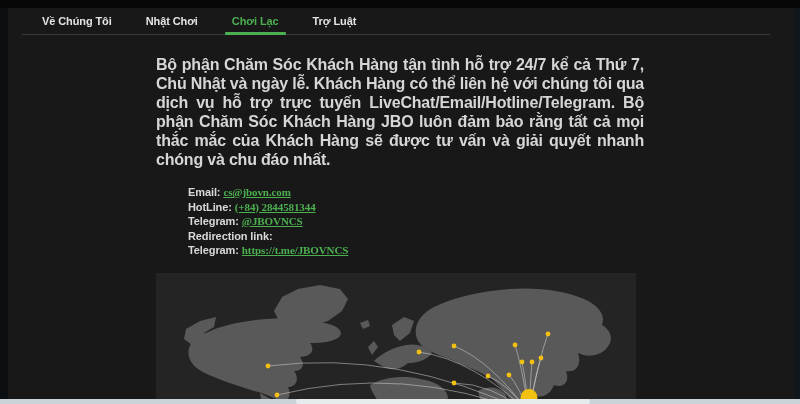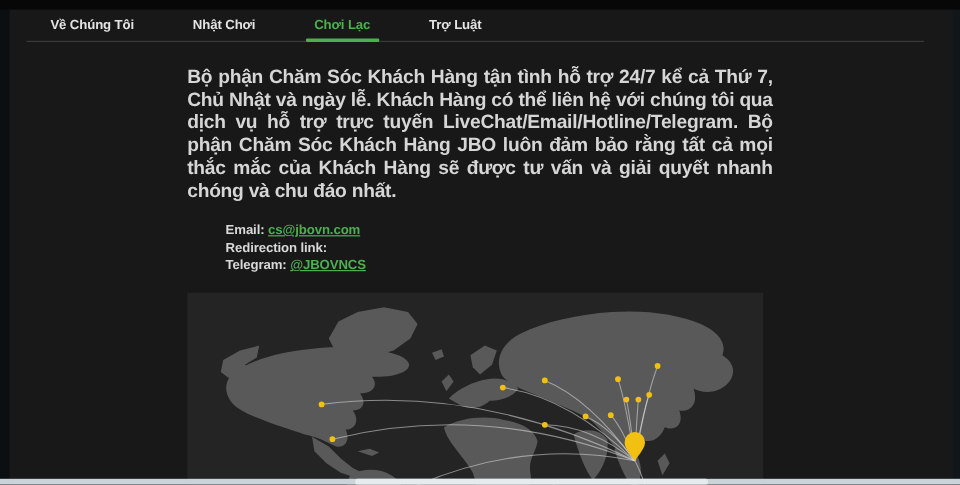--- a/index.html
+++ b/index.html
@@ -9,21 +9,21 @@
     font-family:"Liberation Sans","DejaVu Sans",sans-serif;
   }
   
   .edge-top{position:absolute;top:0;left:0;width:800px;height:8px;background:#070707;z-index:5;}
   .edge-left{position:absolute;top:0;left:0;width:8px;height:404px;background:#0b0f12;z-index:4;}
   .edge-right{position:absolute;top:0;right:0;width:6px;height:404px;background:#10161a;z-index:4;}
 
   
   .navbar{
     position:absolute;top:8px;left:22px;right:30px;height:27px;
-    display:flex;align-items:center;gap:49px;
+    display:flex;align-items:center;gap:34px;
     border-bottom:1px solid #3a3a3a;
     padding-left:20px;box-sizing:border-box;
   }
   .nav-item{
     position:relative;color:#e4e4e4;font-size:11px;font-weight:600;
     white-space:nowrap;cursor:pointer;letter-spacing:-0.1px;
   }
   .nav-item.active{color:#4caf50;}
   .nav-item.active::after{
     content:"";position:absolute;left:-7px;right:-7px;bottom:-8px;height:3px;
@@ -32,21 +32,21 @@
 
   
   .content{position:absolute;top:35px;left:156px;width:488px;}
   .intro{
     margin-top:20px;color:#d6d6d6;font-size:16px;font-weight:600;
     line-height:19px;text-align:justify;letter-spacing:-0.2px;
   }
   .contacts{margin-top:11px;}
   .contact-row{font-size:11px;font-weight:600;line-height:14.5px;letter-spacing:-0.1px;}
   .contact-label{color:#d9d9d9;padding-left:32px;}
-  .contact-link{color:#4caf50;text-decoration:underline;cursor:pointer;}
+  .contact-link{color:#4caf50;text-decoration:underline;cursor:pointer;font-family:Liberation Serif, serif;}
 
   
   .map-wrap{
     margin-top:15px;width:480px;height:197px;background:#242424;
     overflow:hidden;position:relative;
   }
   .map-wrap svg{display:block;}
 
   
   .hscrollbar{
@@ -70,22 +70,24 @@
     <div class="nav-item">Nhật Chơi</div>
     <div class="nav-item active">Chơi Lạc</div>
     <div class="nav-item">Trợ Luật</div>
   </nav>
 
 <div class="content">
   <p class="intro">Bộ phận Chăm Sóc Khách Hàng tận tình hỗ trợ 24/7 kể cả Thứ 7, Chủ Nhật và ngày lễ. Khách Hàng có thể liên hệ với chúng tôi qua dịch vụ hỗ trợ trực tuyến LiveChat/Email/Hotline/Telegram. Bộ phận Chăm Sóc Khách Hàng JBO luôn đảm bảo rằng tất cả mọi thắc mắc của Khách Hàng sẽ được tư vấn và giải quyết nhanh chóng và chu đáo nhất.</p>
 
   <div class="contacts" id="contacts">
       <div class="contact-row"><span class="contact-label">Email:</span> <a class="contact-link">cs@jbovn.com</a></div>
+      <div class="contact-row"><span class="contact-label">HotLine:</span> <a class="contact-link">(+84) 2844581344</a></div>
+      <div class="contact-row"><span class="contact-label">Telegram:</span> <a class="contact-link">@JBOVNCS</a></div>
       <div class="contact-row"><span class="contact-label">Redirection link:</span></div>
-      <div class="contact-row"><span class="contact-label">Telegram:</span> <a class="contact-link">@JBOVNCS</a></div>
+      <div class="contact-row"><span class="contact-label">Telegram:</span> <a class="contact-link">https://t.me/JBOVNCS</a></div>
     </div>
 
   <div class="map-wrap">
     <svg width="480" height="230" viewBox="0 0 480 230" xmlns="http://www.w3.org/2000/svg">
       <g id="continents" fill="#595959" stroke="none">
         <path d="M118,38 L126,24 L142,16 L164,12 L184,16 L192,26 L186,38 L172,48 L152,54 L134,52 L122,46 Z"></path>
         <path d="M30,56 L44,48 L60,44 L58,54 L48,60 L56,64 L36,72 L28,66 Z"></path>
         <path d="M36,90 C28,78 34,66 50,60 C66,52 88,48 110,46 C134,44 158,46 176,52 C186,56 188,62 180,66 C172,70 162,70 154,70 C160,78 154,84 144,84 C150,92 146,98 138,98 C144,106 140,114 132,114 C136,122 132,130 124,128 C116,124 108,120 98,118 C86,114 72,110 58,104 C48,100 40,96 36,90 Z"></path>
         <path d="M104,120 L118,128 L128,138 L138,146 L146,150 L140,154 L128,150 L116,142 L106,132 Z"></path>
         <path d="M142,132 L152,130 L160,133 L154,136 Z"></path>

